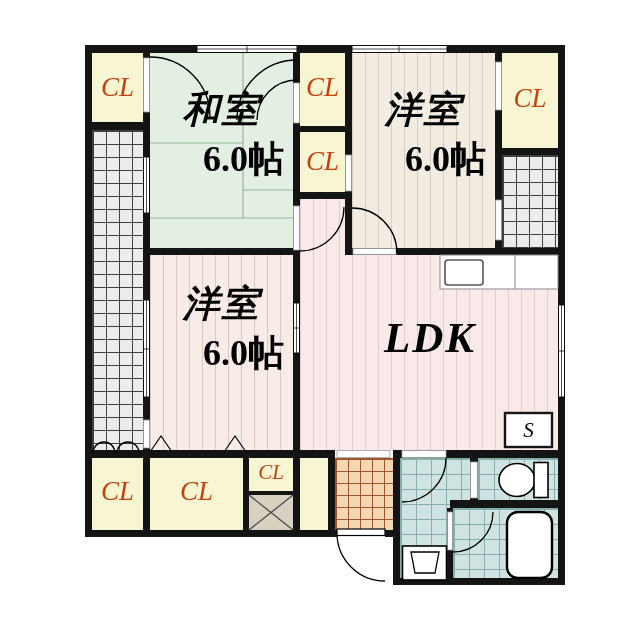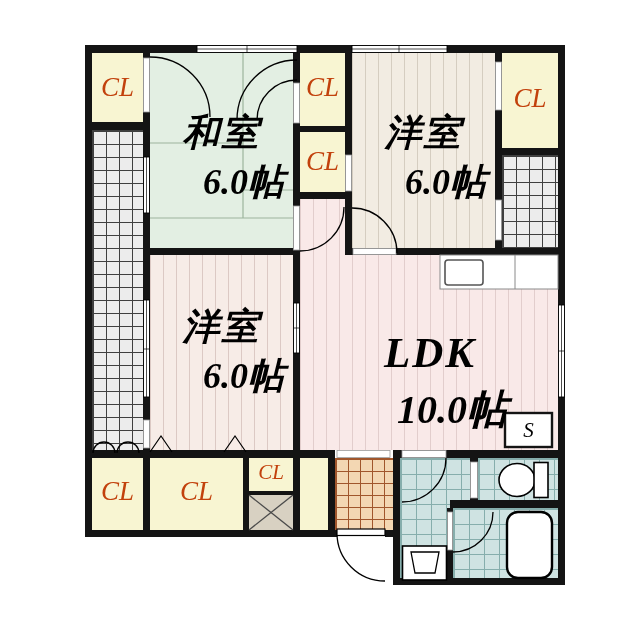--- a/index.html
+++ b/index.html
@@ -20,22 +20,22 @@
                      repeating-linear-gradient(to bottom,#3f3f3f 0 1px,transparent 1px 13px);}
   .f-wet{background:#cfe3e2;border:1px solid #86aeac;
     background-image:repeating-linear-gradient(to right,#86aeac 0 1px,transparent 1px 15px),
                      repeating-linear-gradient(to bottom,#86aeac 0 1px,transparent 1px 15px);}
   .f-genkan{background:#f3d7b3;border:1px solid #a0562c;
     background-image:repeating-linear-gradient(to right,#a0562c 0 1px,transparent 1px 12px),
                      repeating-linear-gradient(to bottom,#a0562c 0 1px,transparent 1px 12px);}
   .f-shaft{background:#d8d1c2;}
   .room-label{position:absolute;text-align:center;color:#000;font-weight:700;
     font-family:"Liberation Serif","DejaVu Serif",serif;line-height:1.38;}
-  .room-label .nm{display:block;font-size:37px;font-style:italic;letter-spacing:2px;margin-top:23px;}
-  .room-label .sz{display:block;font-size:36px;font-style:italic;padding-left:44px;}
+  .room-label .nm{display:block;font-size:37px;font-style:italic;letter-spacing:2px;}
+  .room-label .sz{display:block;font-size:36px;padding-left:44px;}
   .ldk-label .nm{font-size:43px;}
   .ldk-label .sz{font-size:40px;}
   .cl{position:absolute;text-align:center;font-style:italic;font-size:27px;color:#c2410c;
     font-family:"Liberation Serif","DejaVu Serif",serif;}
   .cl.small{font-size:21px;}
   .sbox-label{position:absolute;text-align:center;font-style:italic;font-size:21px;color:#000;}
   svg.overlay{position:absolute;left:0;top:0;pointer-events:none;}
 </style>
 </head>
 <body>
@@ -186,23 +186,22 @@
     <span class="sz">6.0帖</span>
   </div>
   <div class="room-label" style="left:352px;top:84px;width:143px">
     <span class="nm">洋室</span>
     <span class="sz">6.0帖</span>
   </div>
   <div class="room-label" style="left:150px;top:278px;width:143px">
     <span class="nm">洋室</span>
     <span class="sz">6.0帖</span>
   </div>
-  <div class="room-label ldk-label" style="left:302px;top:300px;width:256px">
+  <div class="room-label ldk-label" style="left:302px;top:308px;width:256px">
     <span class="nm">LDK</span>
-    <span class="sz">10.0帖</span>
   </div>
 
   <div class="cl" style="left:92px;top:72px;width:51px">CL</div>
   <div class="cl" style="left:300px;top:72px;width:45px">CL</div>
   <div class="cl" style="left:300px;top:146px;width:45px">CL</div>
   <div class="cl" style="left:502px;top:83px;width:56px">CL</div>
   <div class="cl" style="left:92px;top:476px;width:51px">CL</div>
   <div class="cl" style="left:150px;top:476px;width:93px">CL</div>
   <div class="cl small" style="left:249px;top:460px;width:44px">CL</div>
   <div class="sbox-label" style="left:505px;top:418px;width:47px">S</div>

